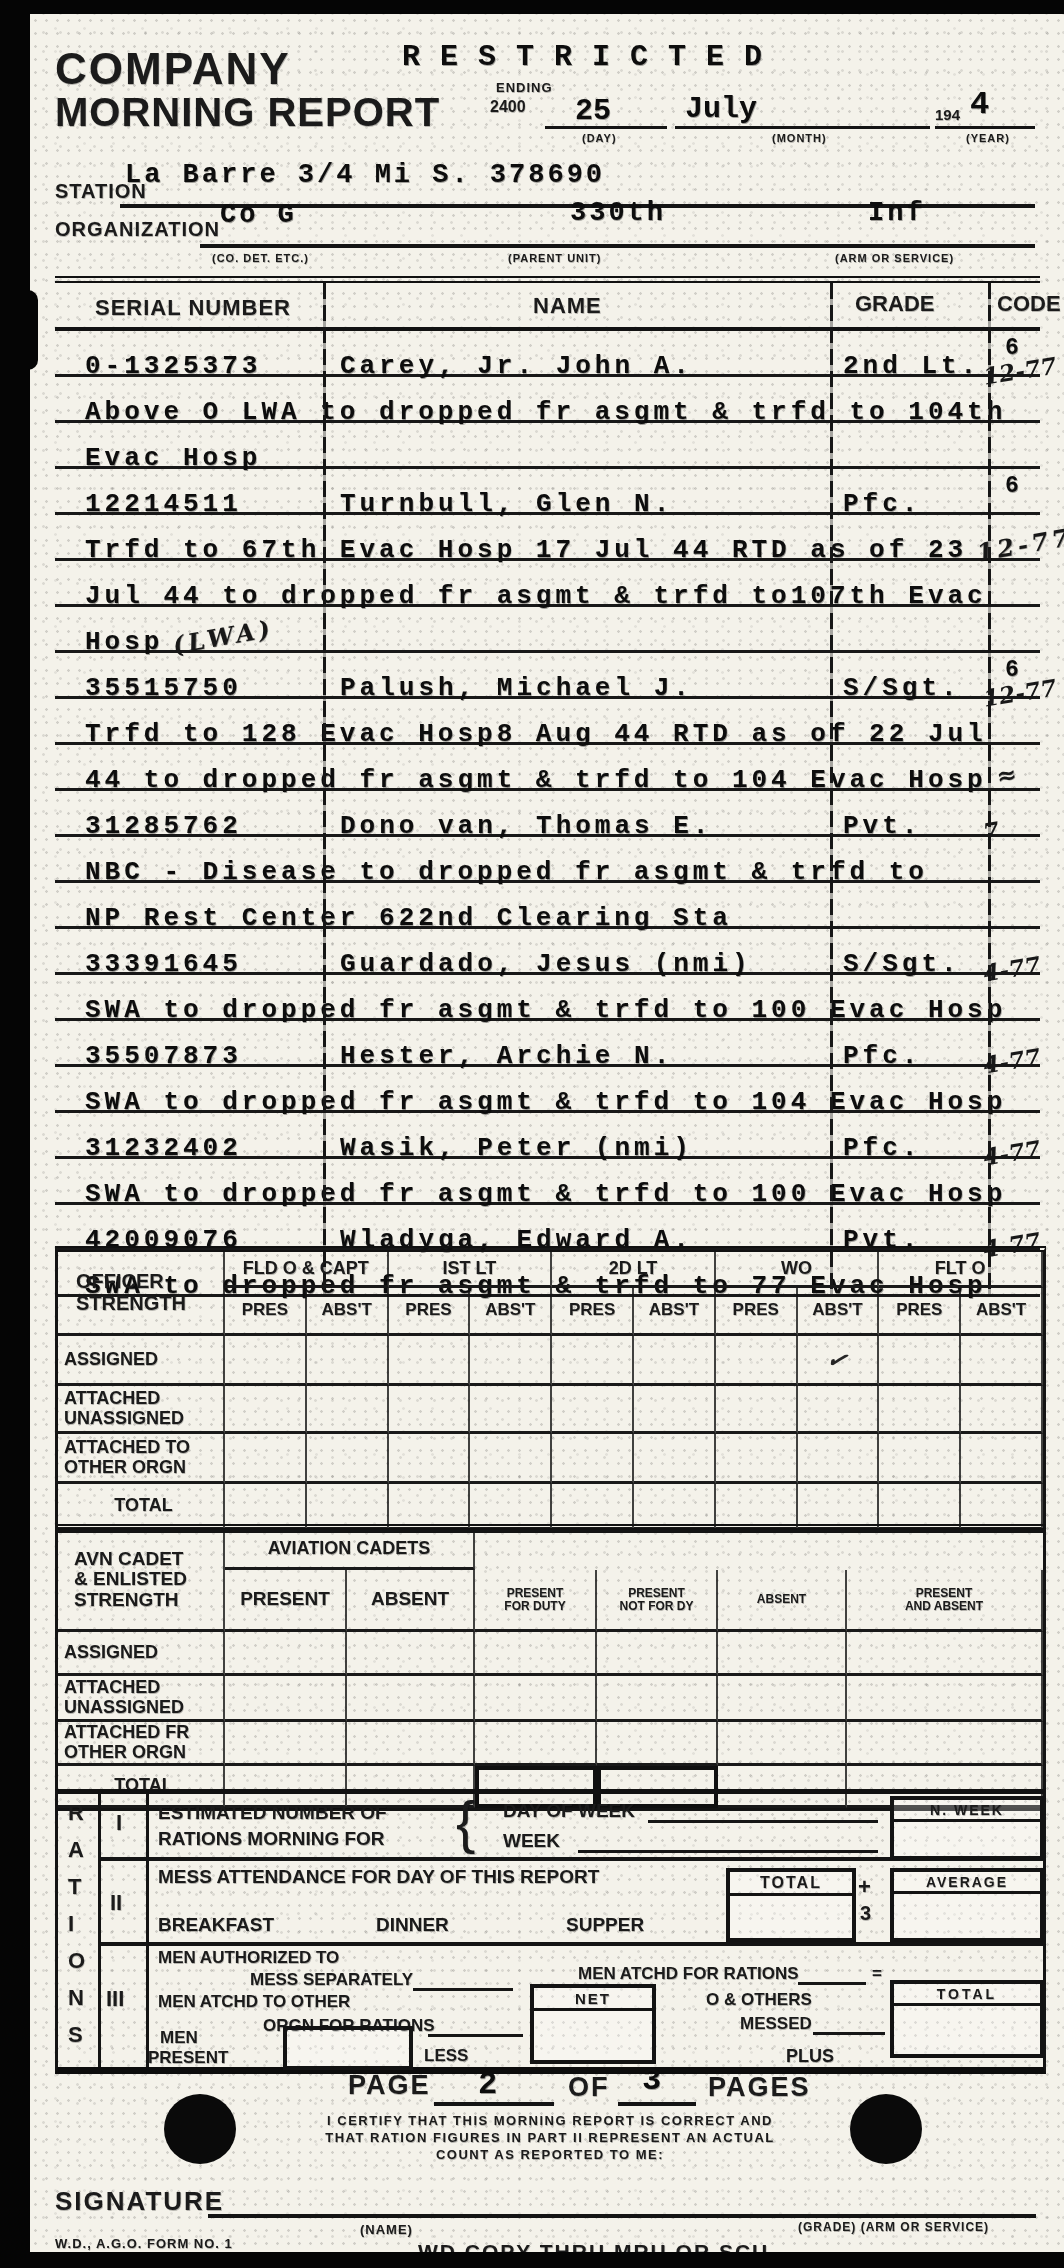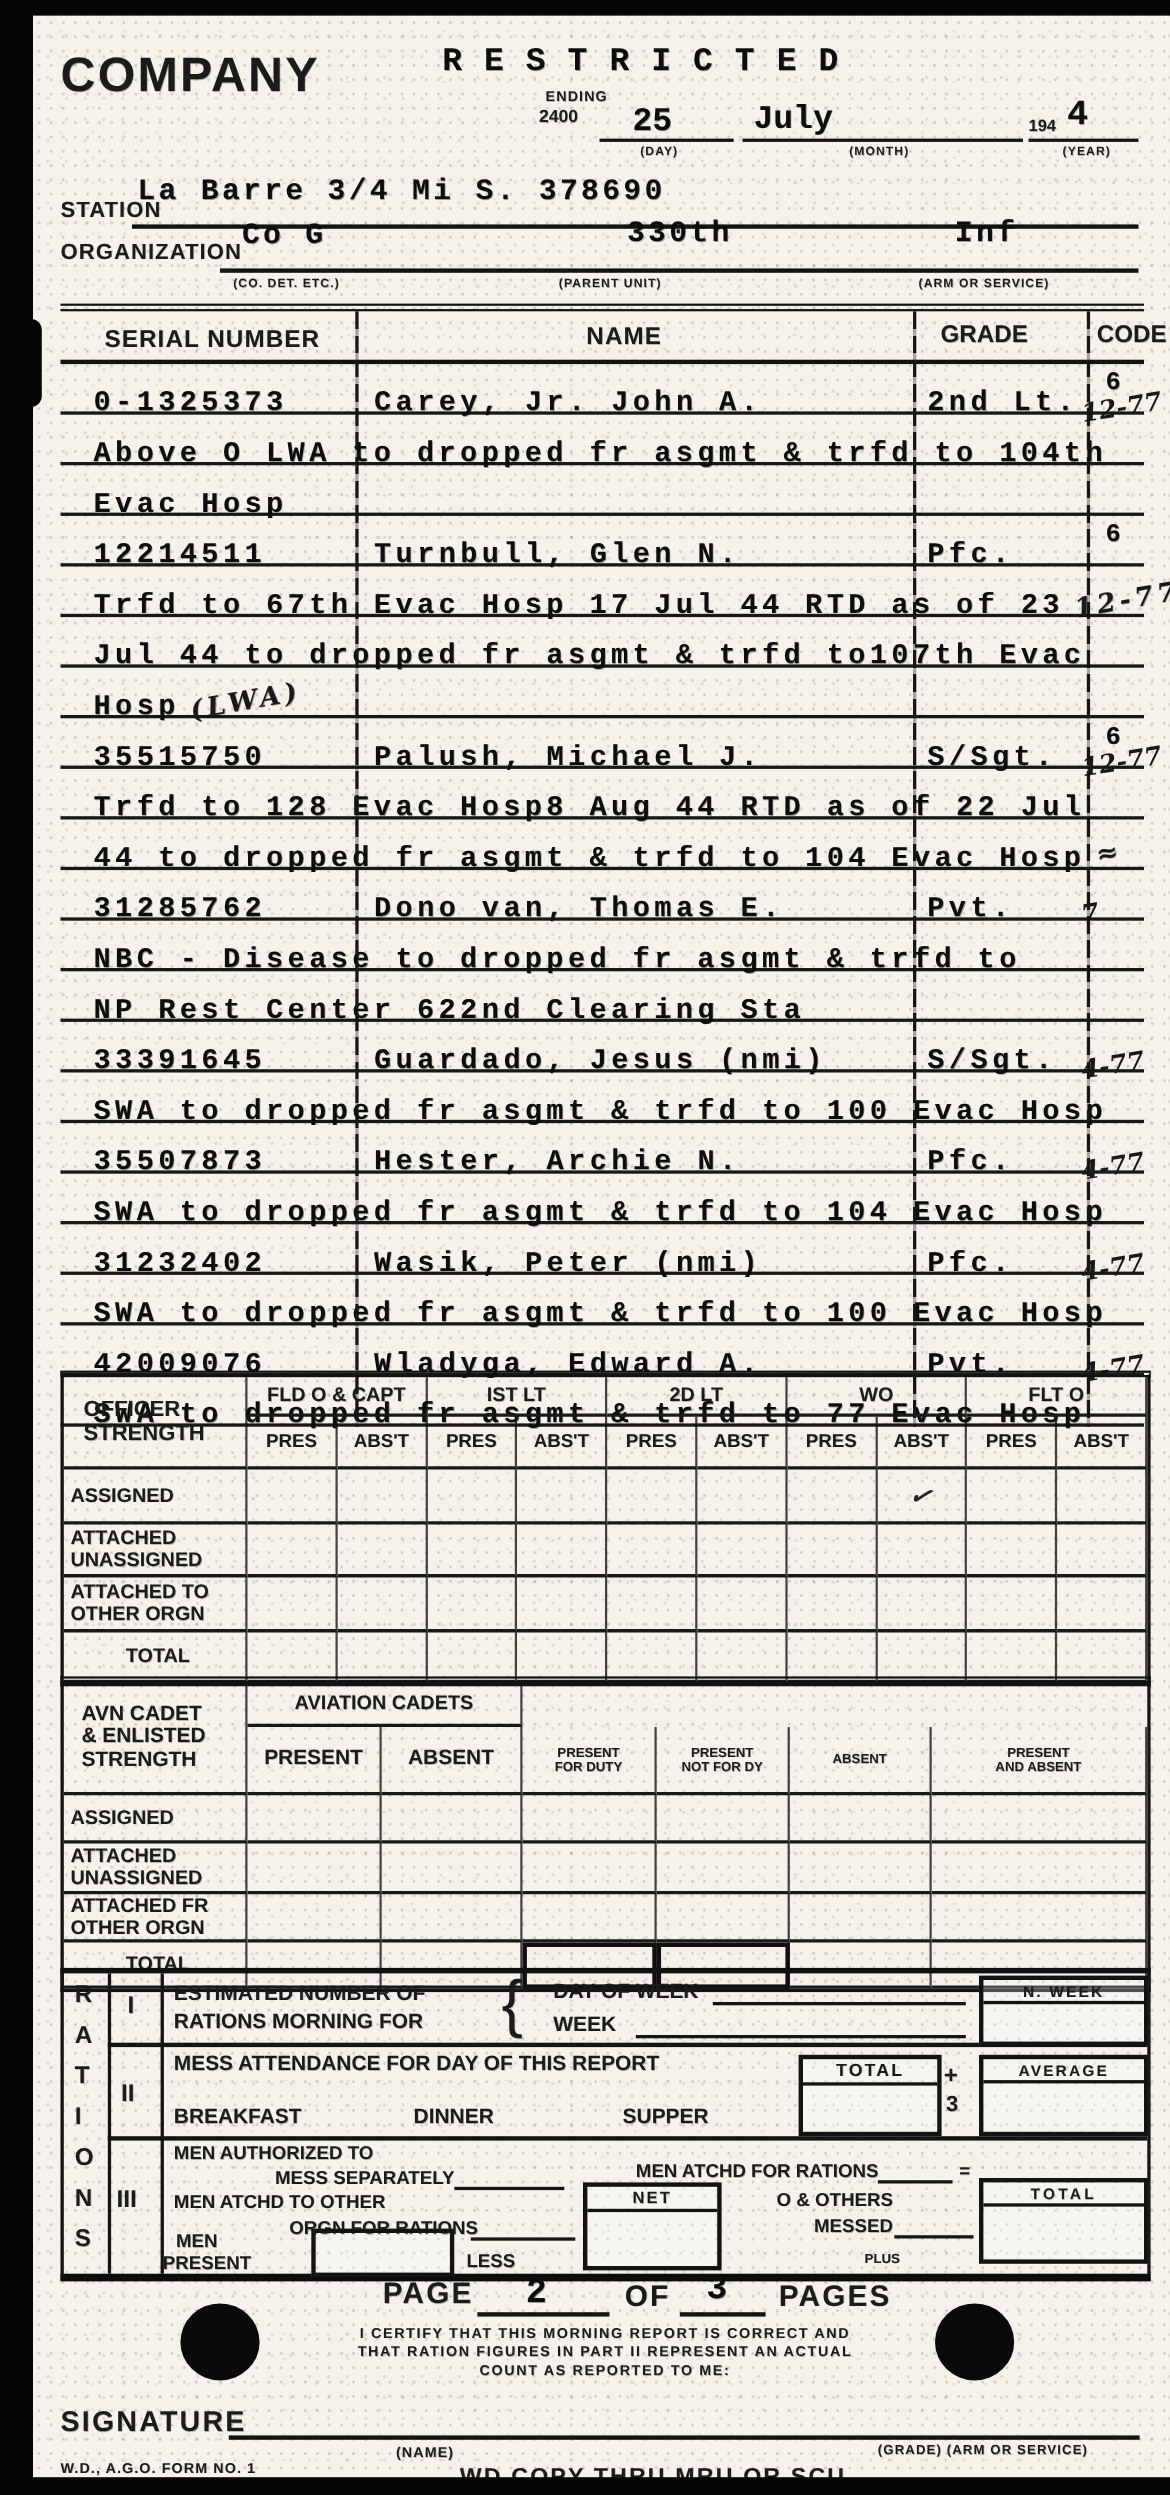--- a/index.html
+++ b/index.html
@@ -49,20 +49,21 @@
   .hole{position:absolute;width:72px;height:70px;border-radius:50%;background:#0a0a0a;}
   .blackbar{position:absolute;background:#050505;}
 </style>
 </head>
 <body>
 
 <div class="page">
   <div class="paper">
 
     <div class="abs printed" style="left:25px;top:30px;font-size:44px;letter-spacing:2px;">COMPANY</div>
+    <div class="abs printed" style="left:25px;top:76px;font-size:40px;letter-spacing:1px;">MORNING REPORT</div>
     <div class="abs typed" style="left:372px;top:26px;font-size:30px;letter-spacing:20px;">RESTRICTED</div>
 
     <div class="abs printed" style="left:466px;top:66px;font-size:13px;letter-spacing:1px;">ENDING</div>
     <div class="abs printed" style="left:460px;top:84px;font-size:16px;">2400</div>
 
     <div class="abs typed" style="left:545px;top:80px;font-size:30px;">25</div>
     <div class="abs typed" style="left:655px;top:78px;font-size:30px;">July</div>
     <div class="abs printed" style="left:905px;top:92px;font-size:15px;">194</div>
     <div class="abs typed" style="left:940px;top:72px;font-size:32px;">4</div>
 
@@ -425,21 +426,21 @@
       <span class="abs printed" style="left:648px;top:196px;font-size:17px;">O &amp; OTHERS</span>
       <span class="abs printed" style="left:682px;top:220px;font-size:17px;">MESSED</span>
       <div class="uline" style="left:755px;top:238px;width:72px;"></div>
       <div class="rbox" style="left:832px;top:186px;width:146px;height:70px;">
         <span class="rbox-label printed" style="font-size:14px;letter-spacing:3px;">TOTAL</span>
       </div>
       <span class="abs printed" style="left:102px;top:234px;font-size:17px;">MEN</span>
       <span class="abs printed" style="left:90px;top:254px;font-size:17px;">PRESENT</span>
       <div class="rbox" style="left:225px;top:232px;width:122px;height:36px;"></div>
       <span class="abs printed" style="left:366px;top:252px;font-size:17px;">LESS</span>
-      <span class="abs printed" style="left:728px;top:252px;font-size:12px;">PLUS</span>
+      <span class="abs printed" style="left:728px;top:252px;font-size:18px;">PLUS</span>
     </div>
 
     <div class="abs printed" style="left:318px;top:2056px;font-size:27px;letter-spacing:2px;">PAGE</div>
     <div class="rule" style="left:404px;top:2088px;width:120px;height:4px;"></div>
     <div class="abs typed" style="left:448px;top:2052px;font-size:32px;">2</div>
     <div class="abs printed" style="left:538px;top:2058px;font-size:27px;letter-spacing:2px;">OF</div>
     <div class="rule" style="left:588px;top:2088px;width:78px;height:4px;"></div>
     <div class="abs typed" style="left:612px;top:2048px;font-size:32px;">3</div>
     <div class="abs printed" style="left:678px;top:2058px;font-size:27px;letter-spacing:2px;">PAGES</div>
 

